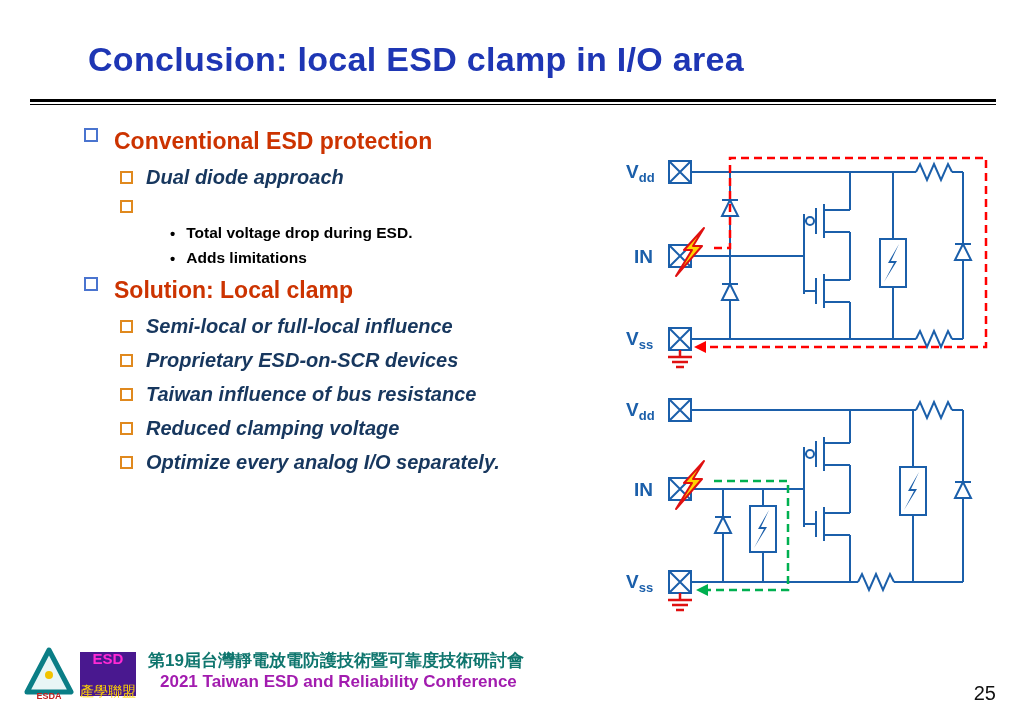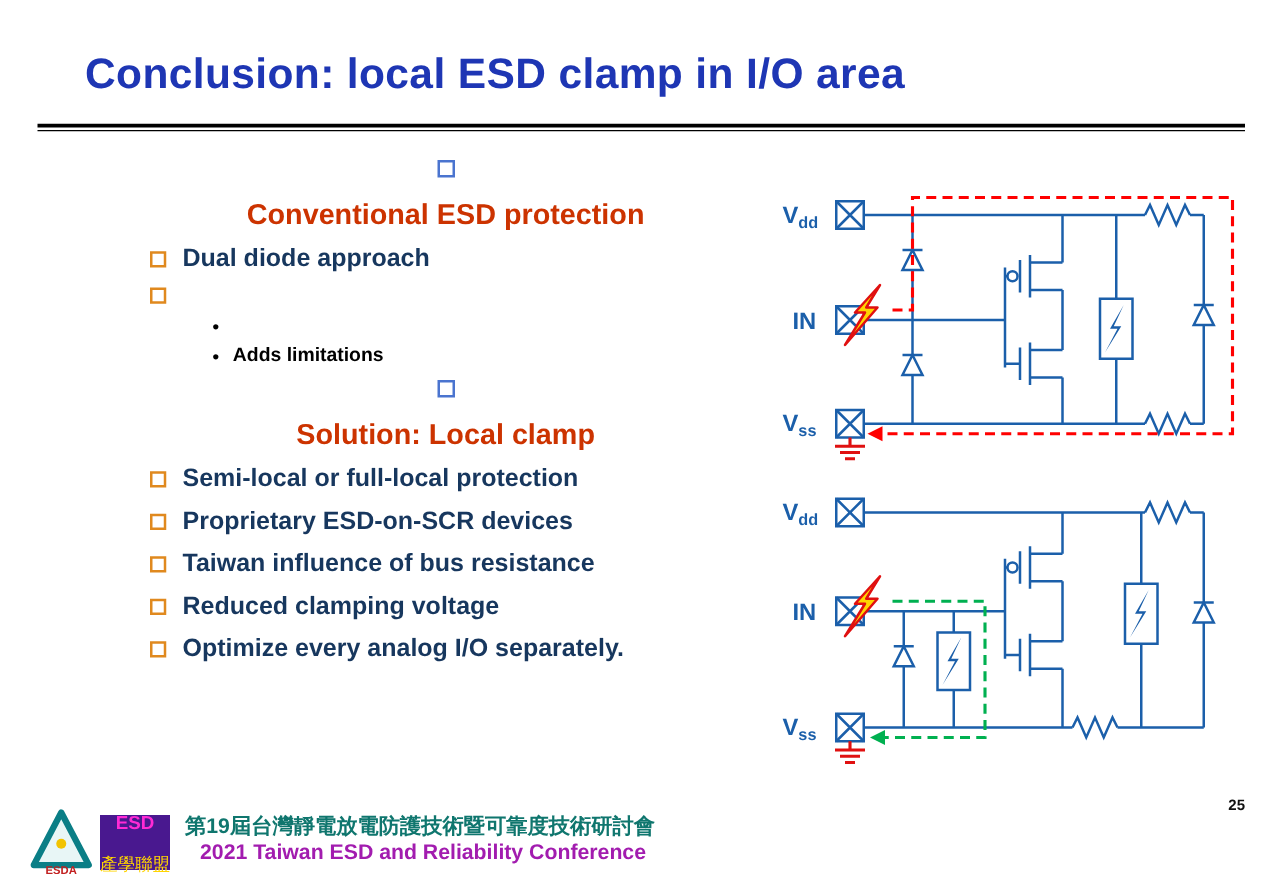--- a/index.html
+++ b/index.html
@@ -1,40 +1,40 @@
 <!DOCTYPE html>
 <html><head>
 <meta charset="utf-8">
 <style>
   html,body{margin:0;padding:0;}
   body{
     width:1024px;height:708px;background:#ffffff;position:relative;overflow:hidden;
     font-family:"Liberation Sans",sans-serif;
   }
   .title{
-    position:absolute;left:68px;top:40px;font-size:34px;font-weight:bold;
+    position:absolute;left:88px;top:40px;font-size:34px;font-weight:bold;
     color:#1e36b4;letter-spacing:.3px;white-space:nowrap;
   }
   .rule{
     position:absolute;left:30px;right:28px;top:99px;height:2px;
     border-top:3px solid #000;border-bottom:1px solid #000;
   }
   .bullets{position:absolute;left:84px;top:118px;width:545px;}
-  .lv1{display:flex;align-items:center;gap:16px;color:#cc3300;font-size:23px;font-weight:bold;margin:10px 0 6px;flex-direction:column;}
+  .lv1{display:flex;align-items:flex-start;gap:16px;color:#cc3300;font-size:23px;font-weight:bold;margin:10px 0 6px;}
   .sq1{width:10px;height:10px;border:2px solid #4a74cf;flex:0 0 auto;}
-  .lv2{display:flex;align-items:center;gap:13px;margin:11px 0 11px 36px;color:#17375e;font-size:20px;font-weight:bold;}
+  .lv2{display:flex;align-items:center;gap:13px;margin:11px 0 11px 36px;color:#17375e;font-size:20px;font-weight:bold;font-style:italic;}
   .sq2{width:9px;height:9px;border:2px solid #e0891e;flex:0 0 auto;}
   .lv3{display:flex;align-items:center;gap:11px;margin:7px 0 7px 86px;color:#000;font-size:15.5px;font-weight:bold;}
   .dot3{font-size:15px;line-height:1;}
   .diag{position:absolute;}
   #diag-top{left:618px;top:144px;}
   #diag-bottom{left:618px;top:382px;}
   .footer-zh{position:absolute;left:148px;top:649px;font-size:17px;font-weight:bold;color:#0f766e;white-space:nowrap;}
   .footer-en{position:absolute;left:160px;top:672px;font-size:17px;font-weight:bold;color:#a21caf;white-space:nowrap;}
-  .page-num{position:absolute;right:28px;top:637px;font-size:12px;font-weight:bold;color:#111;}
+  .page-num{position:absolute;right:28px;top:682px;font-size:20px;font-weight:normal;color:#111;}
   .esd-box{
     position:absolute;left:80px;top:652px;width:56px;height:44px;background:#49188f;
     display:flex;flex-direction:column;align-items:center;justify-content:center;gap:18px;
   }
   .esd-box .t{color:#ff2ad4;font-weight:bold;font-size:15px;line-height:1;}
   .esd-box .s{color:#ffd400;font-size:14px;line-height:1;}
   .esda-logo{position:absolute;left:24px;top:646px;}
 </style>
 </head>
 <body>
@@ -51,32 +51,33 @@
       </div>
     <div class="lv2">
         <span class="sq2"></span>
         <span>Dual diode approach</span>
       </div>
     <div class="lv2">
         <span class="sq2"></span>
       </div>
     <div class="lv3">
         <span class="dot3">•</span>
+        <span>Total voltage drop during ESD.</span>
       </div>
     <div class="lv3">
         <span class="dot3">•</span>
         <span>Adds limitations</span>
       </div>
     <div class="lv1">
         <span class="sq1"></span>
         <span>Solution: Local clamp</span>
       </div>
     <div class="lv2">
         <span class="sq2"></span>
-        <span>Semi-local or full-local protection</span>
+        <span>Semi-local or full-local influence</span>
       </div>
     <div class="lv2">
         <span class="sq2"></span>
         <span>Proprietary ESD-on-SCR devices</span>
       </div>
     <div class="lv2">
         <span class="sq2"></span>
         <span>Taiwan influence of bus resistance</span>
       </div>
     <div class="lv2">

